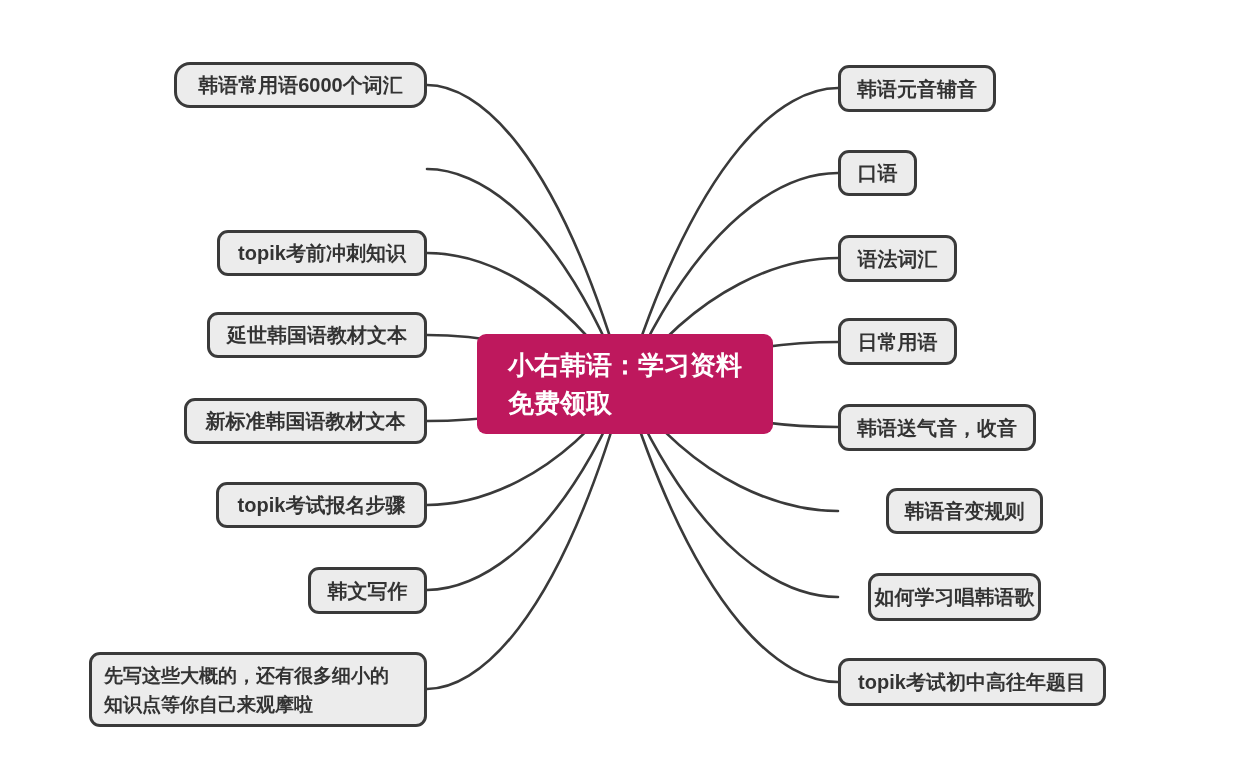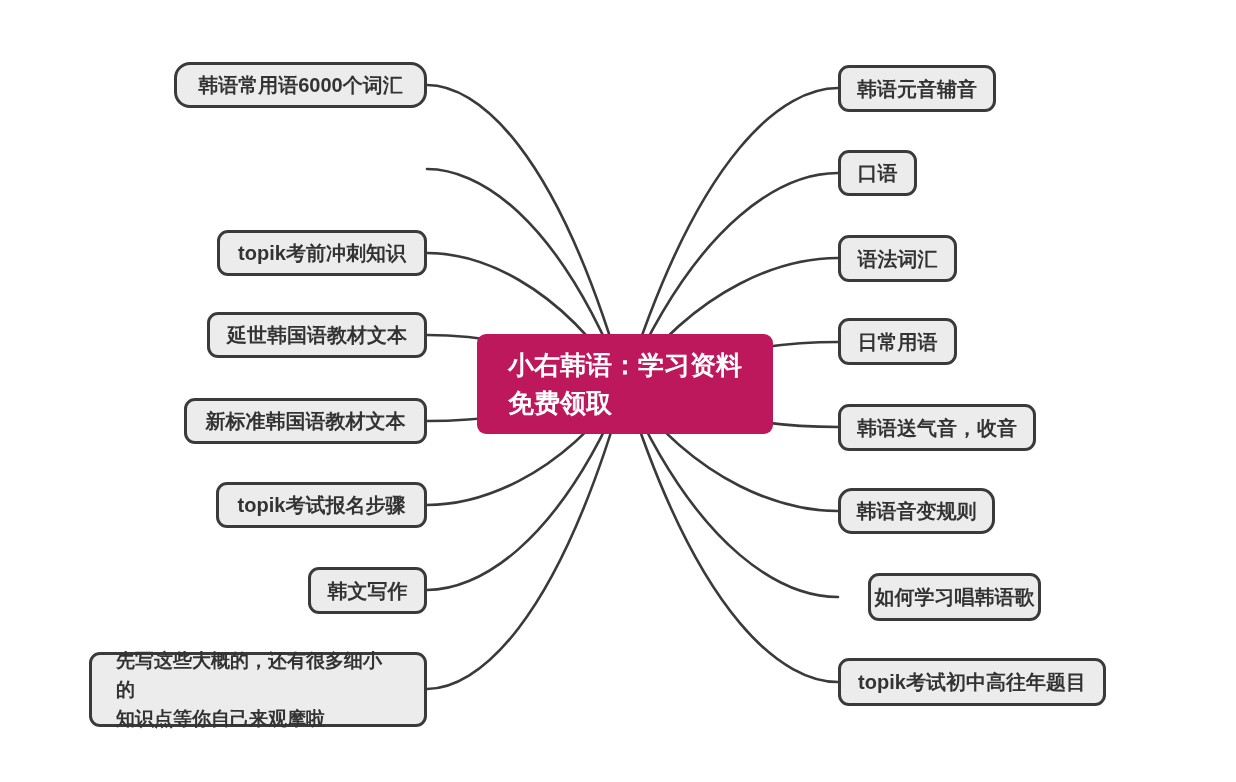--- a/index.html
+++ b/index.html
@@ -43,21 +43,21 @@
     text-align: center;
     cursor: pointer;
   }
   .node .node-label {
     white-space: pre-line;
     line-height: 26px;
   }
   .node.multiline {
     justify-content: flex-start;
     text-align: left;
-    padding: 0 24px;
+    padding: 0 12px;
     font-size: 19px;
   }
   .node.multiline .node-label {
     line-height: 29px;
   }
   .root-node {
     position: absolute;
     box-sizing: border-box;
     background: #be185d;
     border: none;
@@ -133,21 +133,21 @@
   </div>
   <div class="node" style="left:838px; top:235px; width:119px; height:47px;">
     <span class="node-label">语法词汇</span>
   </div>
   <div class="node" style="left:838px; top:318px; width:119px; height:47px;">
     <span class="node-label">日常用语</span>
   </div>
   <div class="node" style="left:838px; top:404px; width:198px; height:47px;">
     <span class="node-label">韩语送气音，收音</span>
   </div>
-  <div class="node" style="left:838px; top:488px; width:157px; height:46px;border-radius:14px;">
+  <div class="node" style="left:886px; top:488px; width:157px; height:46px;">
     <span class="node-label">韩语音变规则</span>
   </div>
   <div class="node" style="left:860px; top:573px; width:173px; height:48px;margin-left:8px;">
     <span class="node-label">如何学习唱韩语歌</span>
   </div>
   <div class="node" style="left:838px; top:658px; width:268px; height:48px;">
     <span class="node-label">topik考试初中高往年题目</span>
   </div>
 
   <div class="root-node" style="left:477px; top:334px; width:296px; height:100px;">

